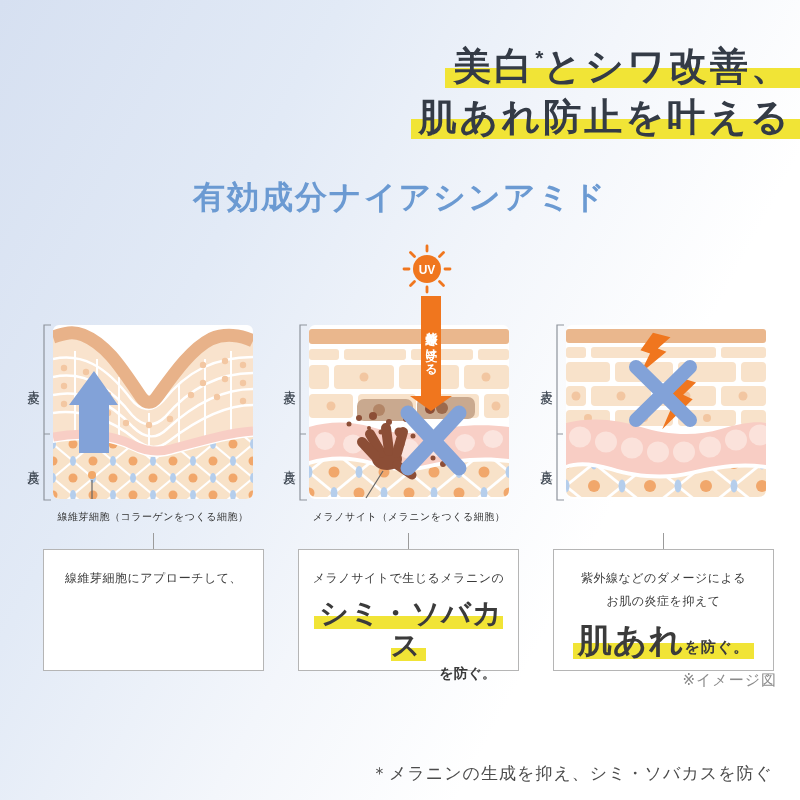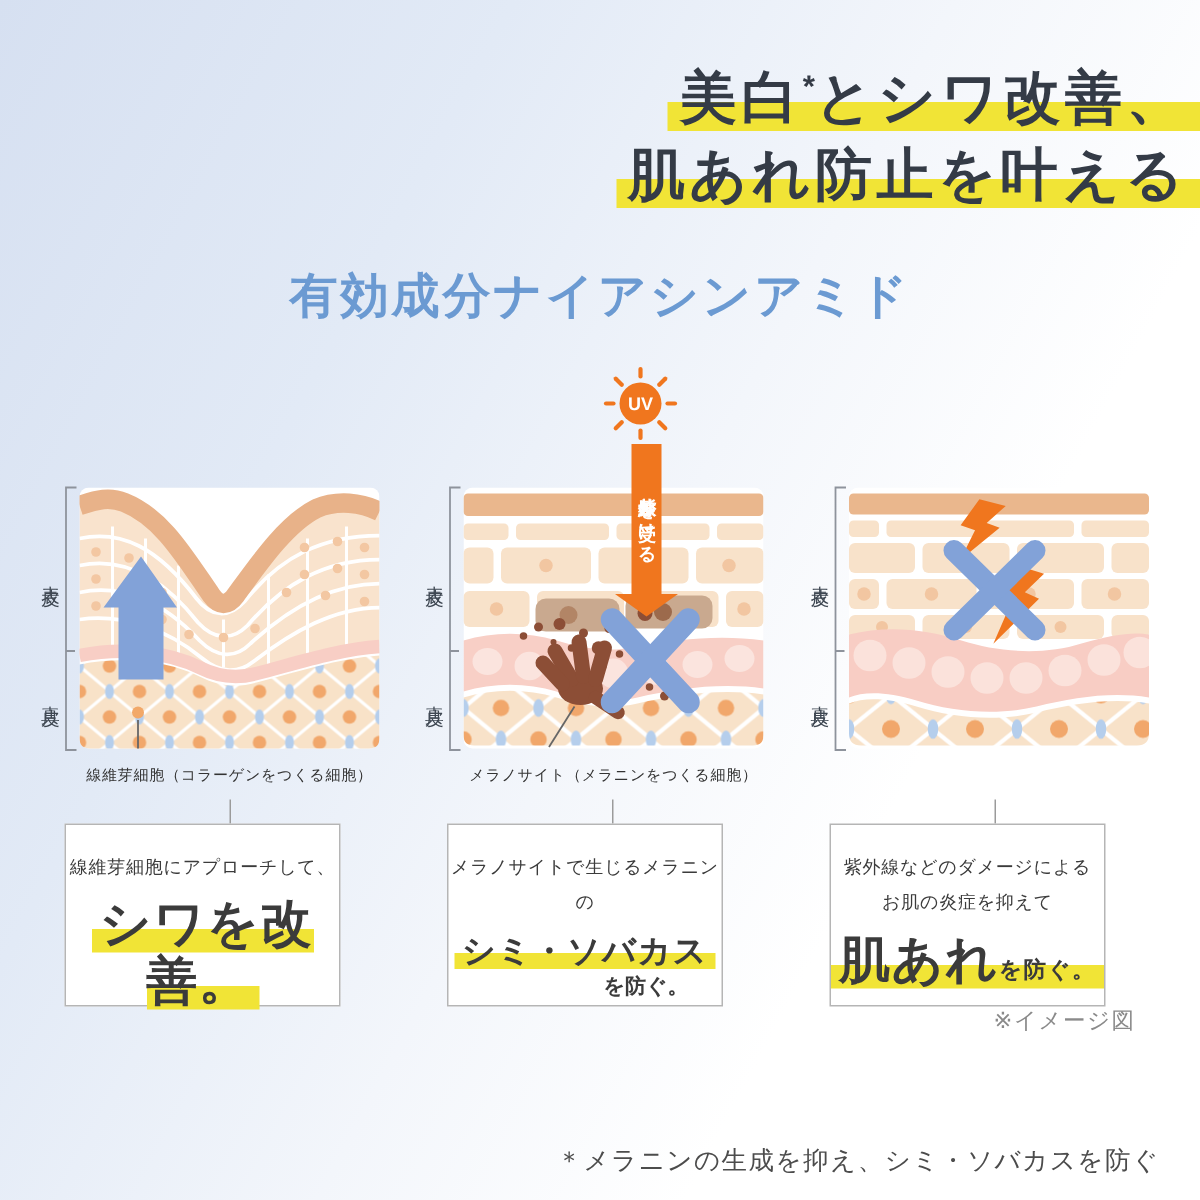--- a/index.html
+++ b/index.html
@@ -25,30 +25,30 @@
     display:flex;align-items:center;justify-content:center;
     writing-mode:vertical-rl;color:#fff;font-size:12px;font-weight:700;letter-spacing:1px;}
   
   .panel-svg{position:absolute;top:325px;width:200px;height:175px;}
   .bracket{position:absolute;top:324px;width:12px;height:177px;}
   .skin-label{position:absolute;width:18px;height:60px;display:flex;align-items:center;justify-content:center;
     writing-mode:vertical-rl;font-size:12.5px;letter-spacing:2px;color:#3e4752;}
   .caption{position:absolute;top:510px;width:240px;text-align:center;font-size:10px;color:#333;letter-spacing:0.5px;}
   .connector{position:absolute;top:533px;width:1px;height:17px;background:#9b9b9b;}
   
-  .infobox{position:absolute;top:549px;width:184px;height:122px;background:#fff;border:1px solid #b5b5b5;
+  .infobox{position:absolute;top:549px;width:221px;height:122px;background:#fff;border:1px solid #b5b5b5;
     box-sizing:border-box;padding-top:17px;text-align:center;}
   .infobox .small{font-size:12px;line-height:1.95;color:#3b3b3b;letter-spacing:0.5px;}
   .infobox .big{margin-top:8px;font-size:34px;font-weight:700;color:#3b3b3b;letter-spacing:1px;line-height:1.1;}
-  .infobox .big.mid{font-size:22px;}
+  .infobox .big.mid{font-size:29px;}
   .infobox .big .hl{padding:0 5px;background-image:linear-gradient(transparent 58%,#f1e436 58%,#f1e436 100%,transparent 100%);}
   .suffix-inline{font-size:15px;font-weight:700;letter-spacing:1px;}
   .suffix-line{margin-top:3px;text-align:right;padding-right:22px;font-size:14px;font-weight:700;color:#3b3b3b;}
   
-  .image-note{position:absolute;top:671px;right:43px;font-size:15px;color:#8a8a8a;letter-spacing:1px;}
+  .image-note{position:absolute;top:671px;right:23px;font-size:15px;color:#8a8a8a;letter-spacing:1px;}
   .footnote{position:absolute;top:762px;right:27px;font-size:17px;color:#4c4c4c;letter-spacing:1px;}
 </style>
 </head>
 <body>
 
 <div class="stage">
 
   <div class="title-block">
     <div class="title-line"><span class="hl"><span>美白</span><sup>*</sup><span>とシワ改善、</span></span></div>
     <div class="title-line"><span class="hl">肌あれ防止を叶える</span></div>
@@ -347,21 +347,20 @@
   <div class="caption" style="left:33px">線維芽細胞（コラーゲンをつくる細胞）</div>
   <div class="caption" style="left:289px">メラノサイト（メラニンをつくる細胞）</div>
   <div class="connector" style="left:153px"></div>
   <div class="connector" style="left:408px"></div>
   <div class="connector" style="left:663px"></div>
 
   <div class="infobox" style="left:43px">
     <div class="small">
       <div>線維芽細胞にアプローチして、</div>
     </div>
-    <div class="big"><span class="hl">シワを改善。</span></div>
   </div>
 
   <div class="infobox" style="left:298px">
     <div class="small">
       <div>メラノサイトで生じるメラニンの</div>
     </div>
     <div class="big mid"><span class="hl">シミ・ソバカス</span></div>
     <div class="suffix-line">を防ぐ。</div>
   </div>
 

